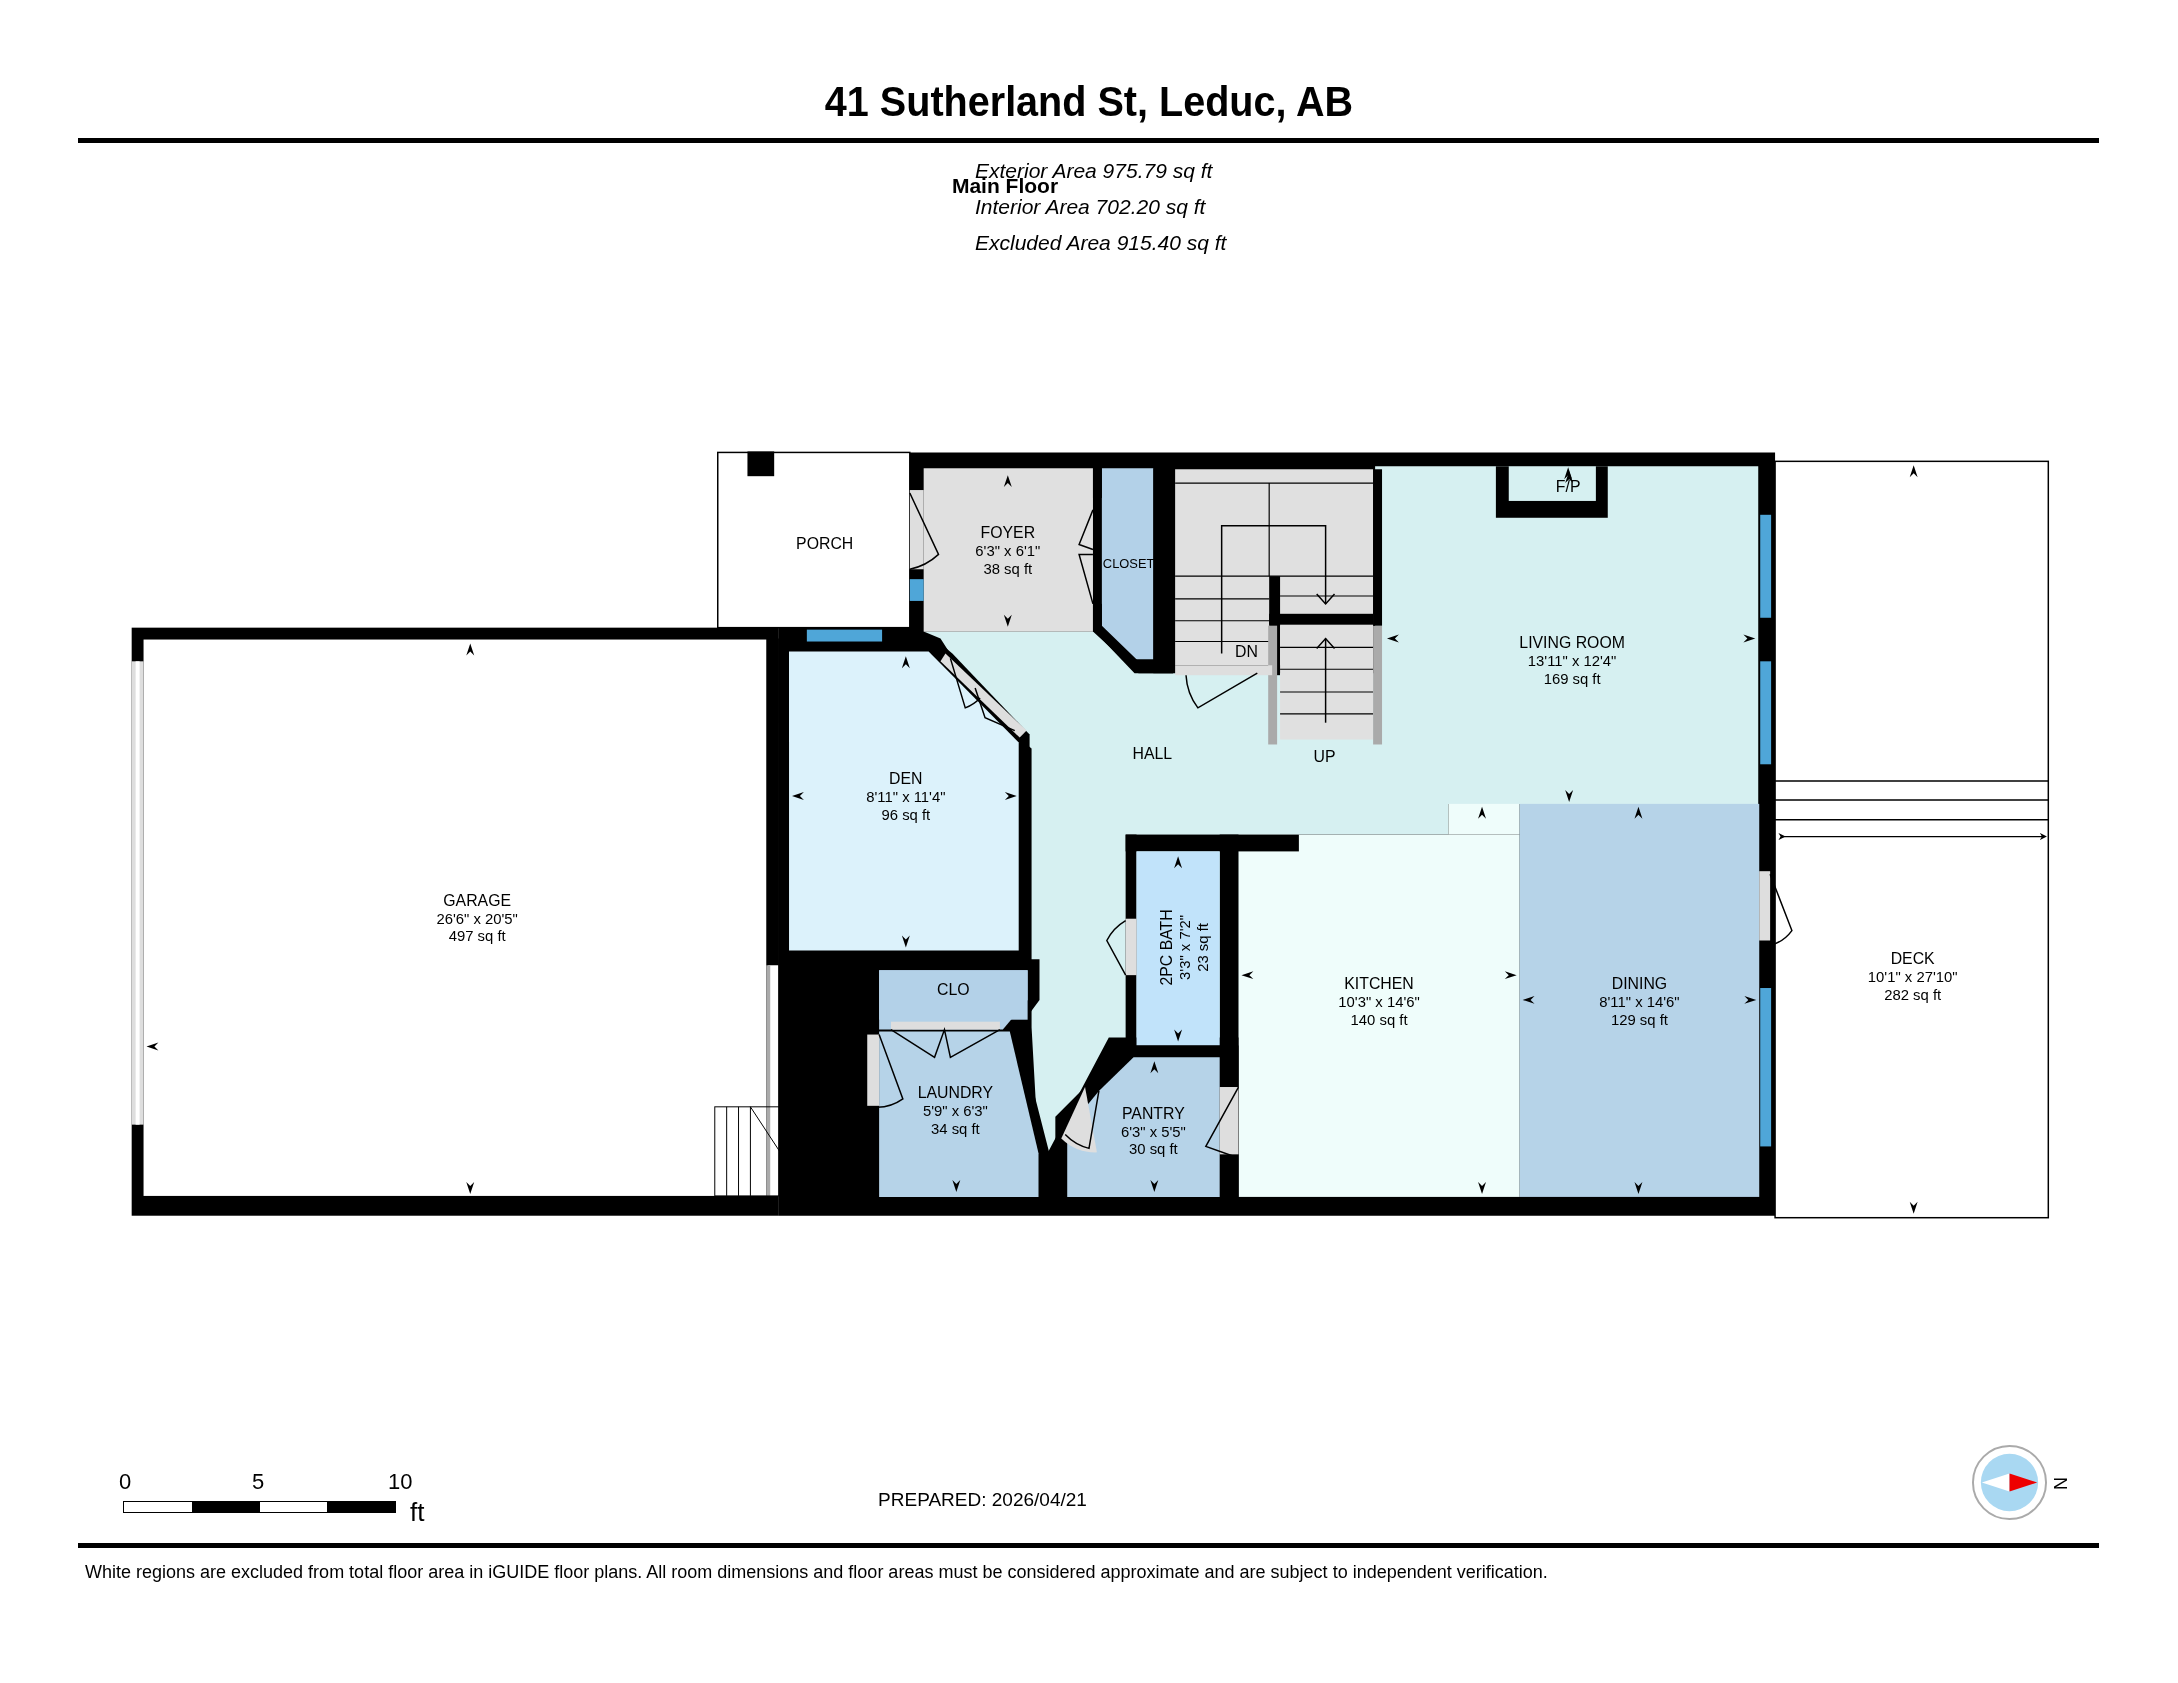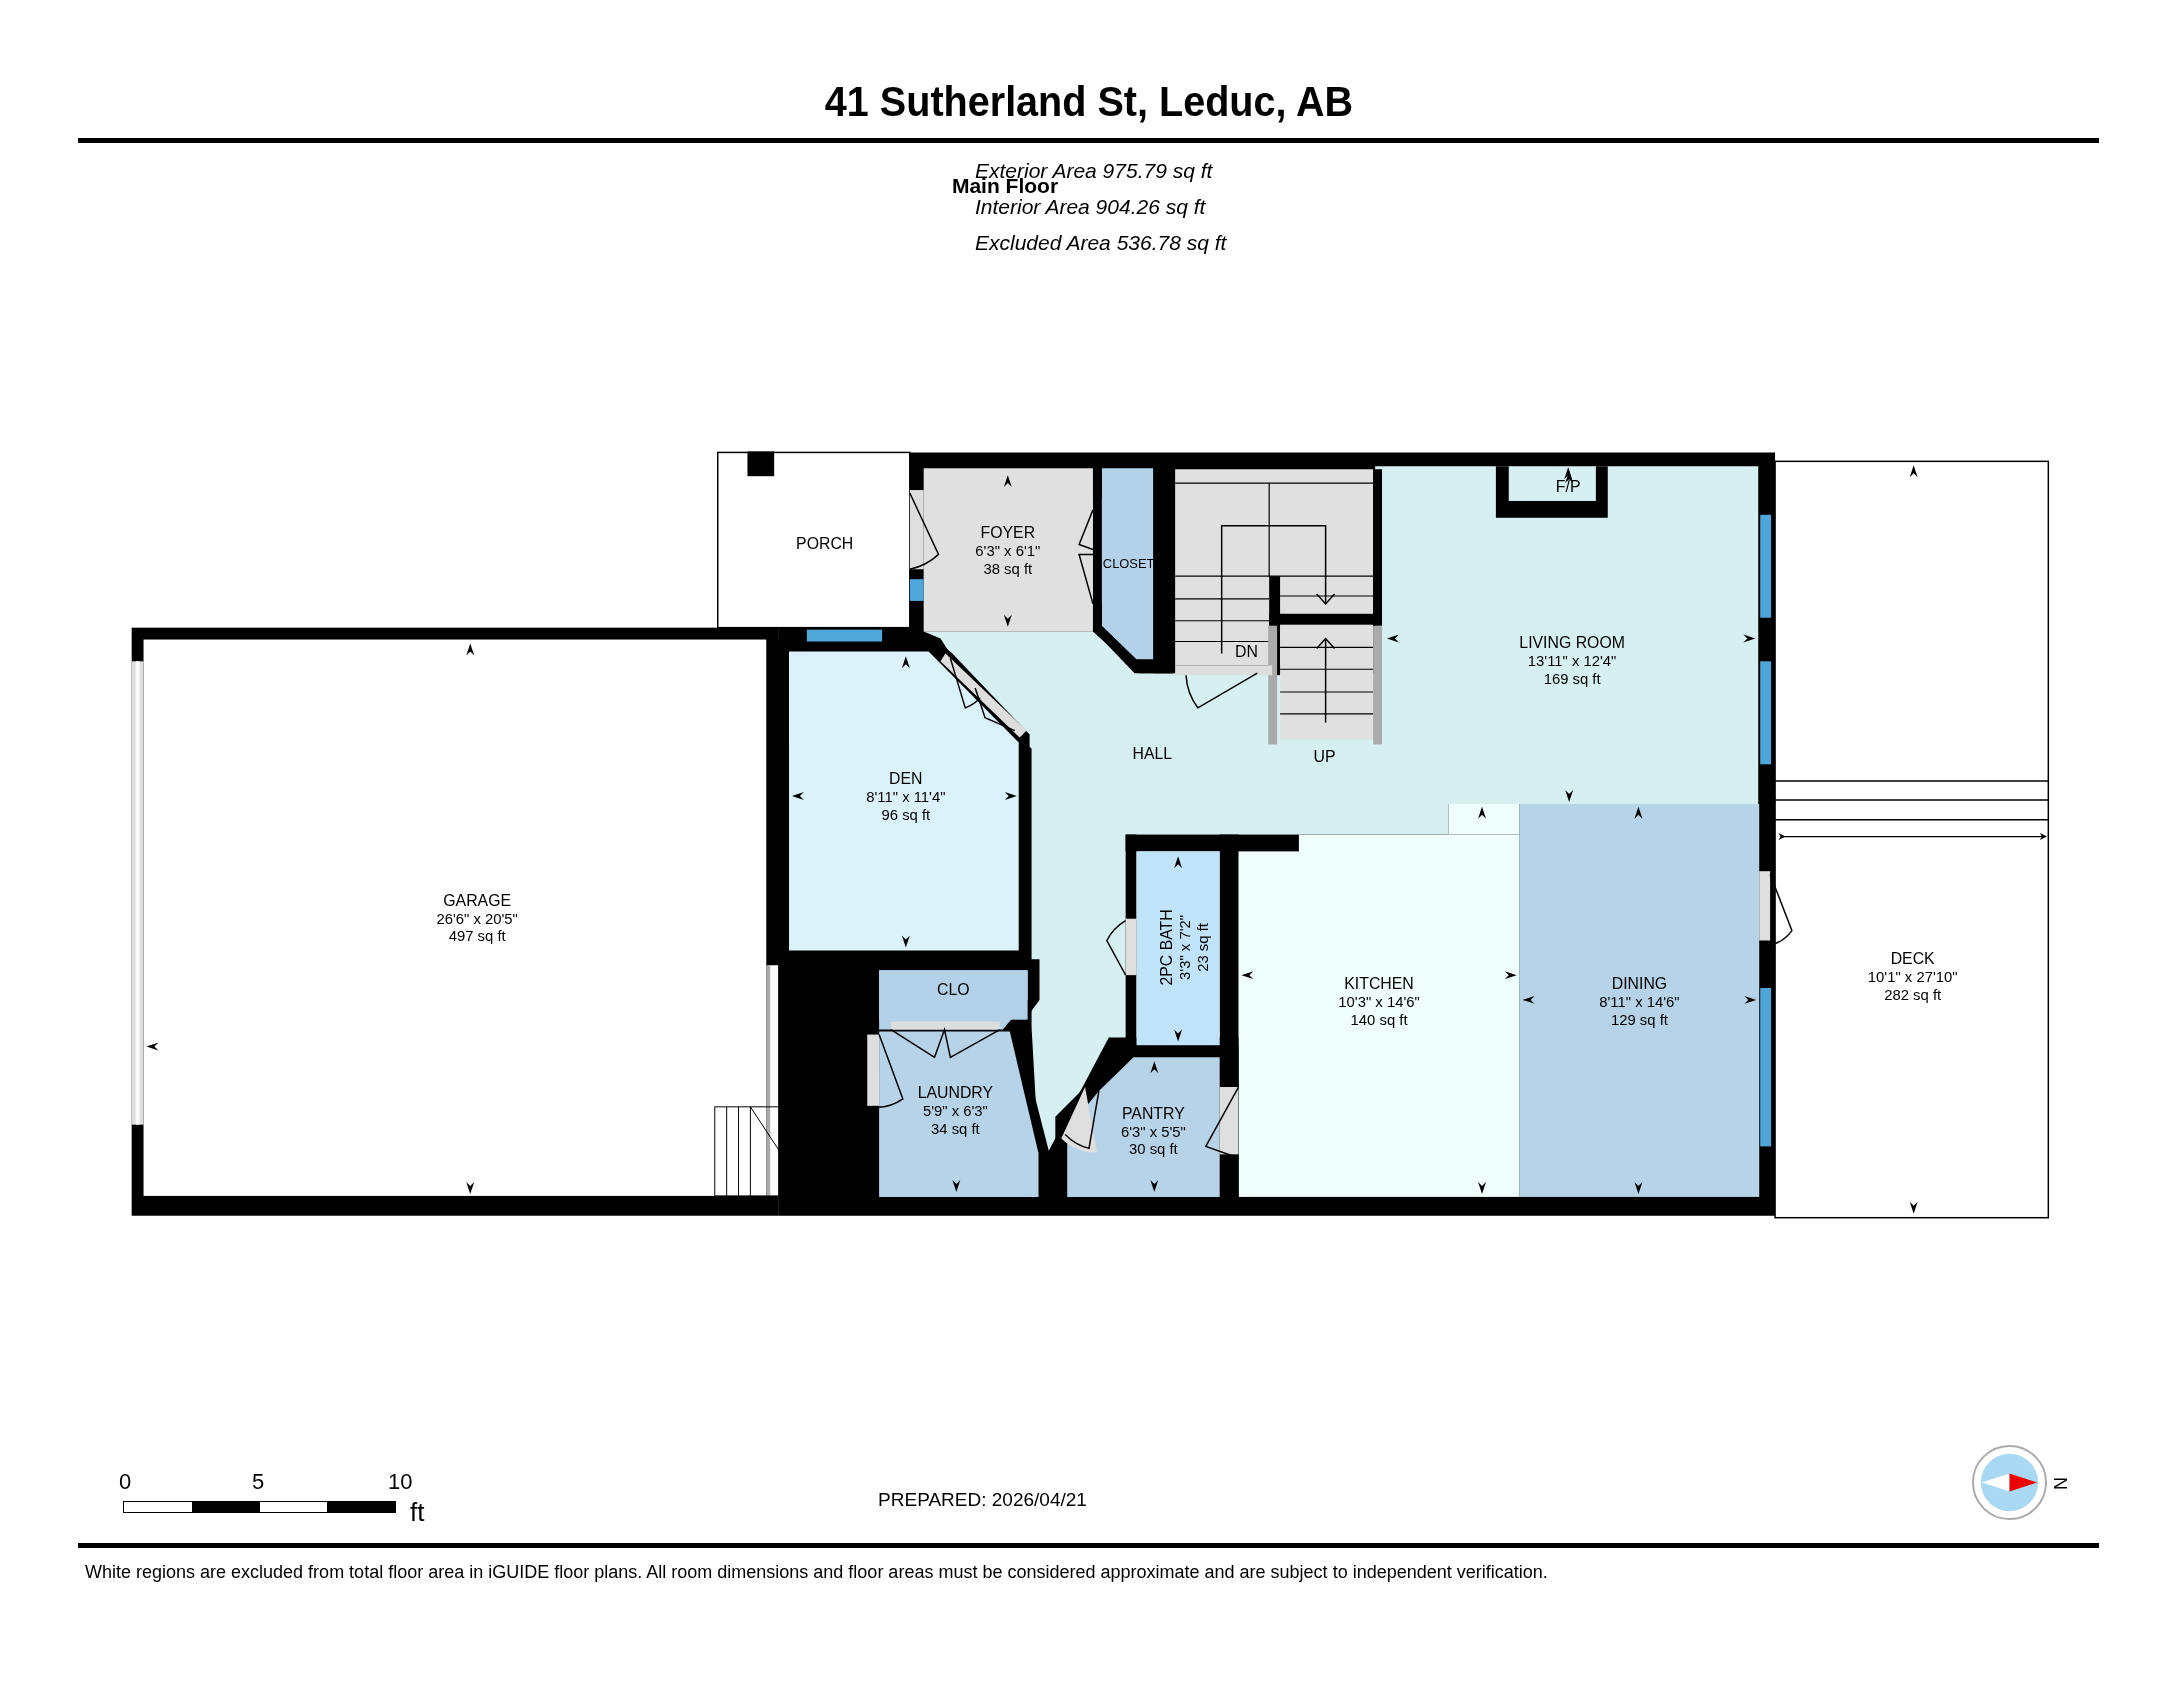--- a/index.html
+++ b/index.html
@@ -28,22 +28,22 @@
 </style>
 </head>
 <body>
 
 <div class="title">41 Sutherland St, Leduc, AB</div>
 <div class="rule top"></div>
 
 <div class="area-label">Main Floor</div>
 <div class="area-block">
   <div class="area-row">Exterior Area 975.79 sq ft</div>
-  <div class="area-row">Interior Area 904.26 sq ft</div>
-  <div class="area-row">Excluded Area 536.78 sq ft</div>
+  <div class="area-row">Interior Area 702.20 sq ft</div>
+  <div class="area-row">Excluded Area 915.40 sq ft</div>
 </div>
 
 <svg class="plan" width="2178" height="1683" viewBox="0 0 2200 1700" xmlns="http://www.w3.org/2000/svg">
   <defs>
     <marker id="ah" viewBox="0 0 10 10" refX="5" refY="5" markerWidth="6" markerHeight="6" orient="auto">
         <path d="M0,0 L10,5 L0,10 L3,5 z" fill="#000"></path>
       </marker>
   </defs>
 
   <g>

